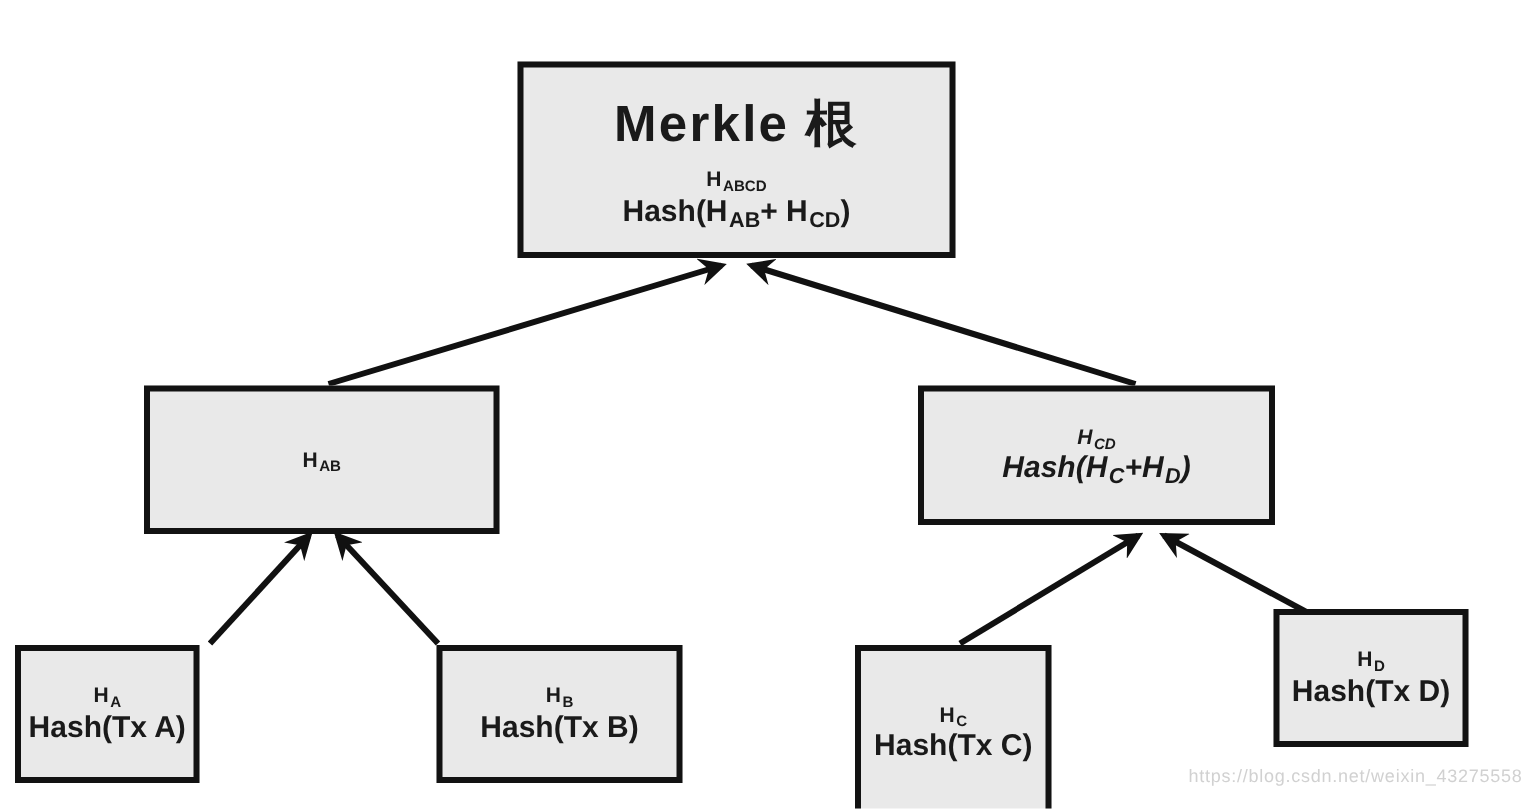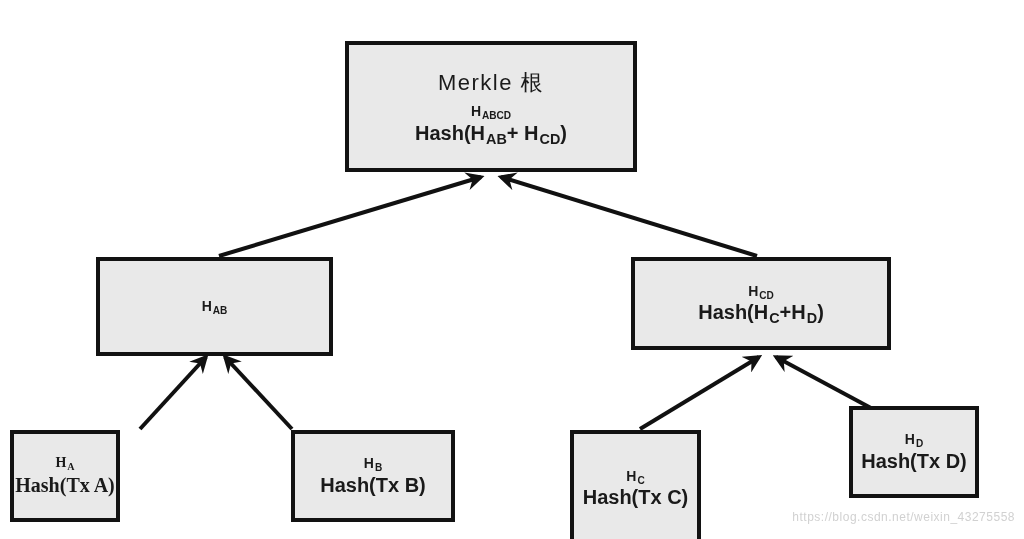--- a/index.html
+++ b/index.html
@@ -32,22 +32,22 @@
     border: 4px solid var(--box-border, #121212);
     display: flex;
     flex-direction: column;
     align-items: center;
     justify-content: center;
     color: #1a1a1a;
     z-index: 2;
   }
 
   .node .title {
-    font-size: 22px;
-    font-weight: 400;
+    font-size: 34px;
+    font-weight: 700;
     letter-spacing: 1.5px;
     margin-bottom: 5px;
     white-space: nowrap;
   }
   .node .hash-label {
     font-size: 14px;
     font-weight: 700;
     line-height: 1.15;
     white-space: nowrap;
   }
@@ -60,22 +60,22 @@
   }
   .sub {
     font-size: 0.72em;
     position: relative;
     top: 0.28em;
     margin-left: 1px;
   }
 
   .node-root { left: 345px; top: 41px;  width: 292px; height: 131px; }
   .node-hab  { left: 96px;  top: 257px; width: 237px; height: 99px; }
-  .node-hcd  { left: 631px; top: 257px; width: 260px; height: 93px; }
-  .node-ha   { left: 10px;  top: 430px; width: 110px; height: 92px; font-family: Liberation Serif, serif; }
+  .node-hcd  { left: 612px; top: 257px; width: 238px; height: 93px; font-style: italic; }
+  .node-ha   { left: 10px;  top: 430px; width: 123px; height: 92px; }
   .node-hb   { left: 291px; top: 430px; width: 164px; height: 92px; }
   .node-hc   { left: 570px; top: 430px; width: 131px; height: 117px; }
   .node-hd   { left: 849px; top: 406px; width: 130px; height: 92px; }
 
   .watermark {
     position: absolute;
     right: 9px;
     top: 510px;
     font-size: 12px;
     letter-spacing: 0.5px;

